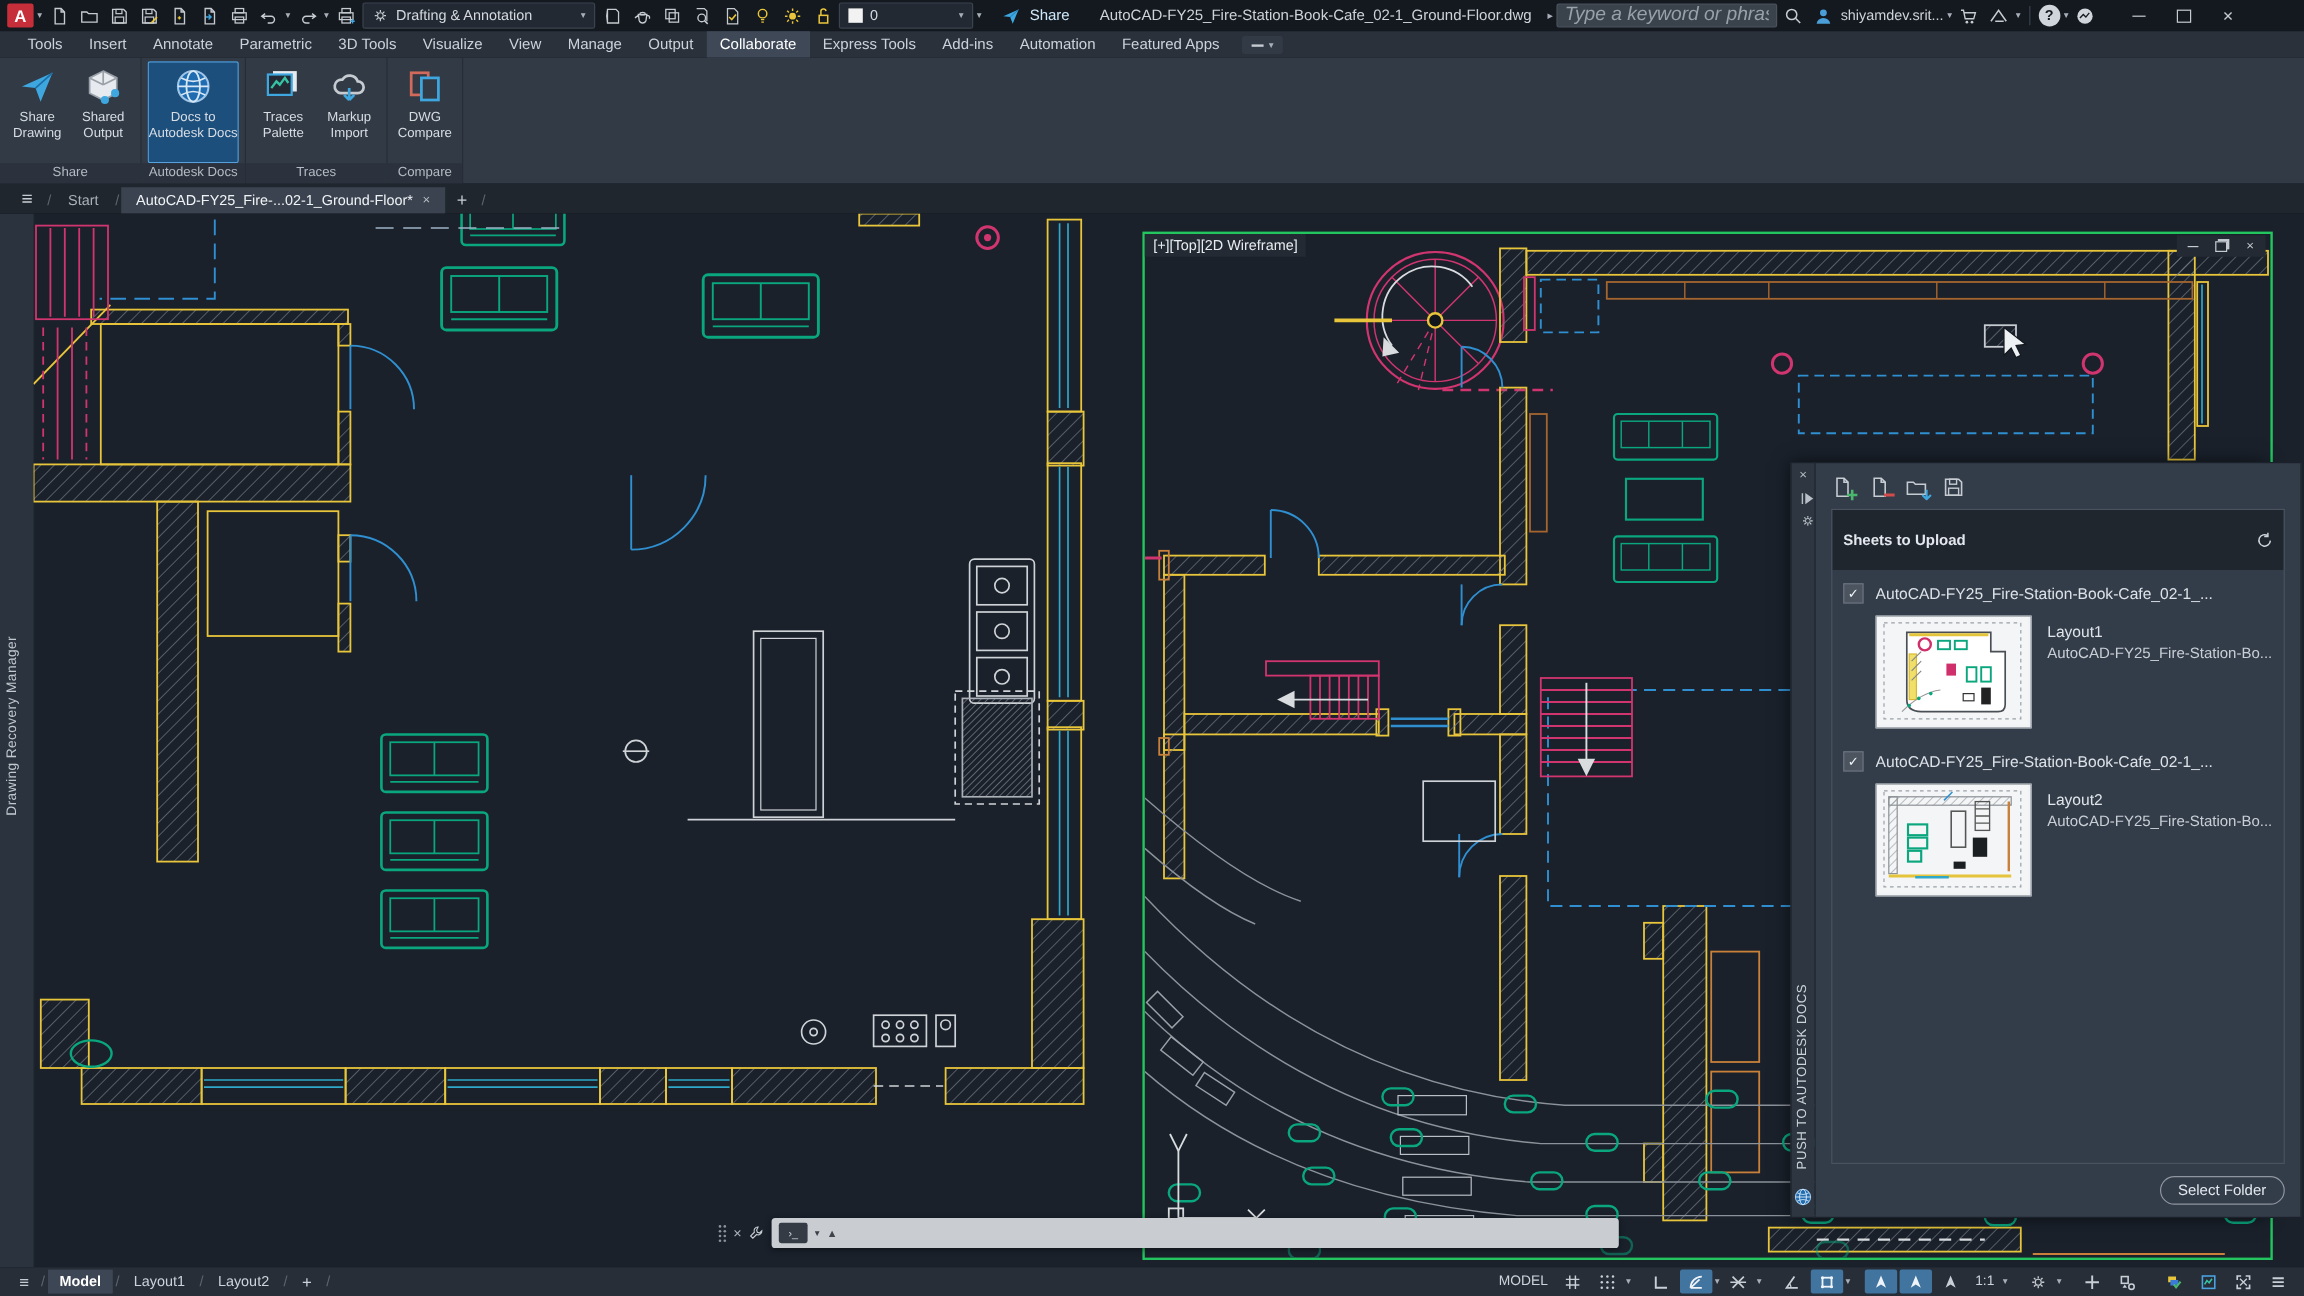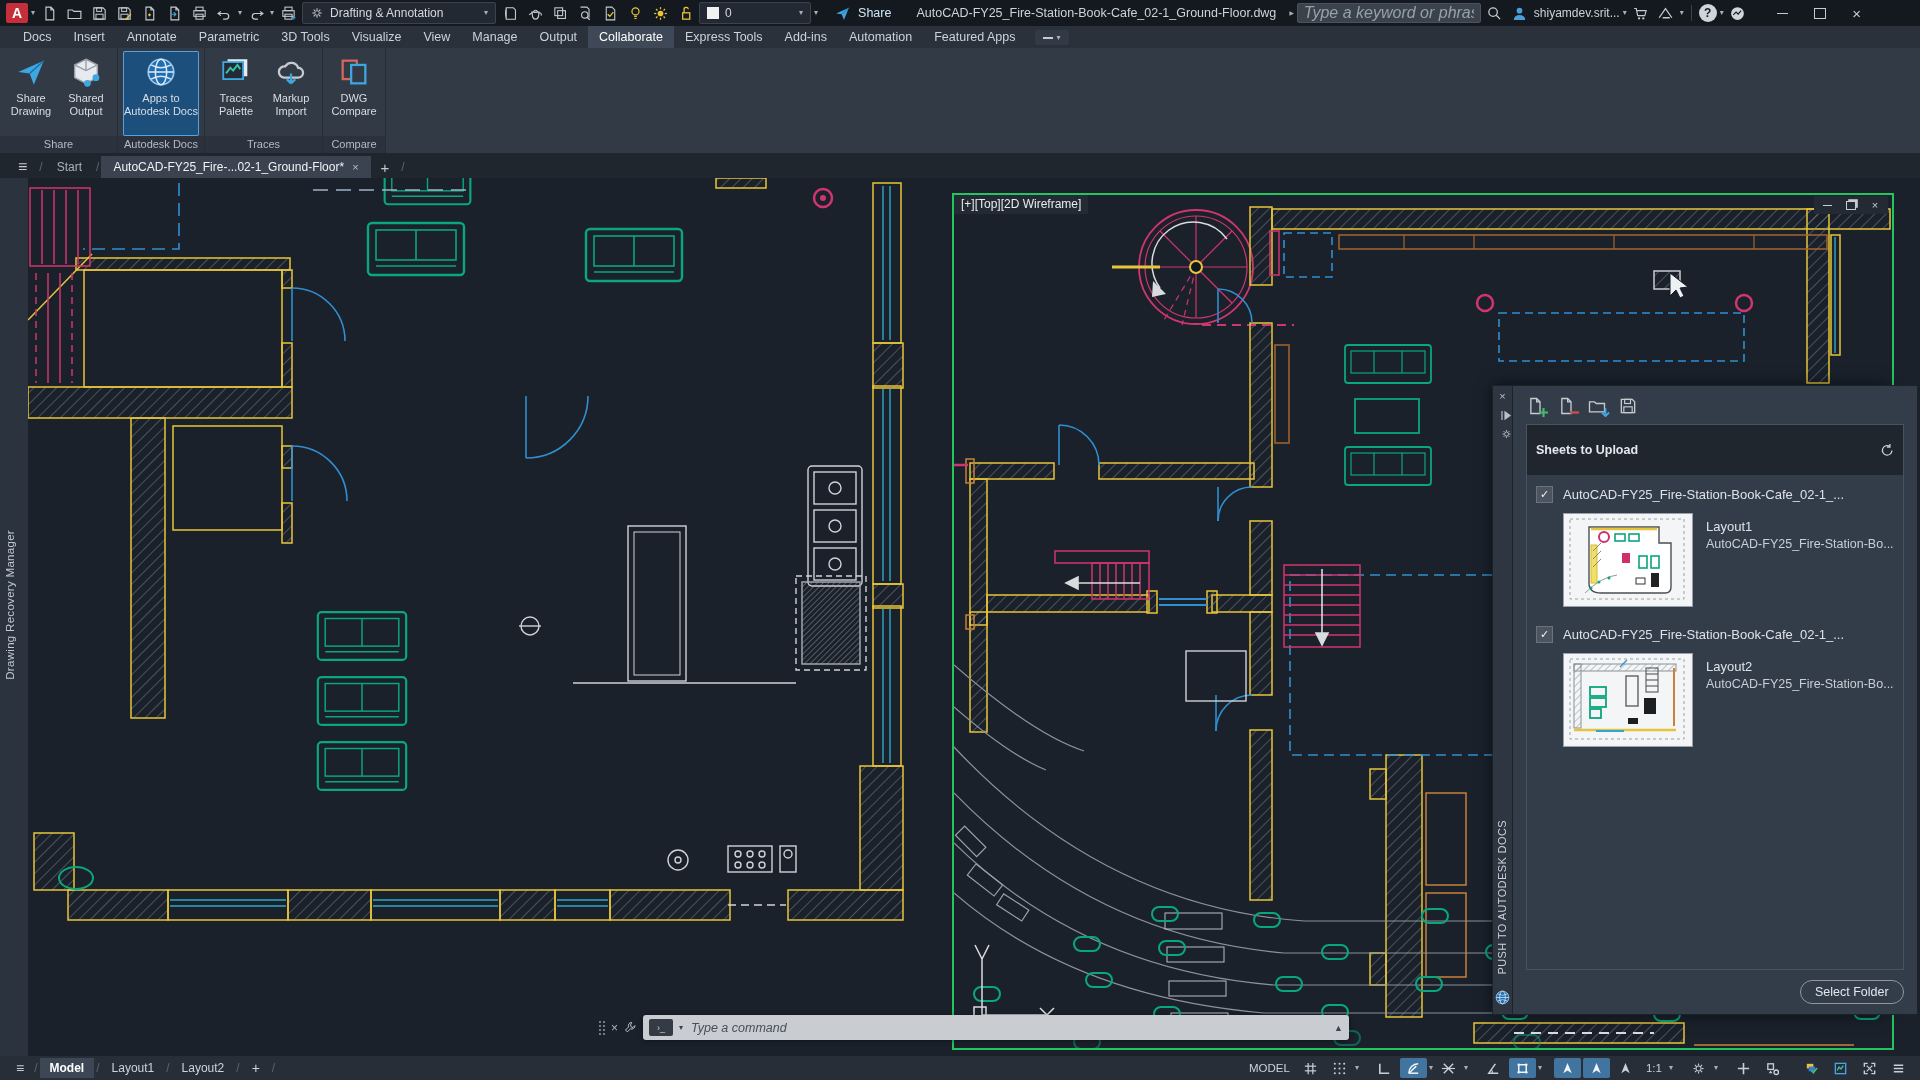--- a/index.html
+++ b/index.html
@@ -518,21 +518,21 @@
   <div class="winbtn" style="margin-left:14px;">
       <span class="minbar"></span>
     </div>
   <div class="winbtn">
       <span class="maxbox"></span>
     </div>
   <div class="winbtn" style="font-size:15px;">×</div>
 </div>
 
 <div id="ribbontabs">
-  <div class="rtab">Docs</div>
+  <div class="rtab">Tools</div>
   <div class="rtab">Insert</div>
   <div class="rtab">Annotate</div>
   <div class="rtab">Parametric</div>
   <div class="rtab">3D Tools</div>
   <div class="rtab">Visualize</div>
   <div class="rtab">View</div>
   <div class="rtab">Manage</div>
   <div class="rtab">Output</div>
   <div class="rtab active">Collaborate</div>
   <div class="rtab">Express Tools</div>
@@ -569,21 +569,21 @@
     </div>
     <div class="rpanel-label">Share</div>
   </div>
   <div class="rpanel">
     <div class="rpanel-body">
       <div class="rbtn hl" style="width:76px">
         <svg viewBox="0 0 24 24">
             <use href="#i-globe"></use>
           </svg>
         <span>
-            <span class="bl">Apps to</span>
+            <span class="bl">Docs to</span>
             <span class="bl">Autodesk Docs</span>
           </span>
       </div>
     </div>
     <div class="rpanel-label">Autodesk Docs</div>
   </div>
   <div class="rpanel">
     <div class="rpanel-body">
       <div class="rbtn">
         <svg viewBox="0 0 24 24">
@@ -1076,21 +1076,20 @@
     <svg class="grip" width="8" height="16" viewBox="0 0 8 16">
         <use href="#i-dots8"></use>
       </svg>
     <span class="cx">×</span>
     <svg width="15" height="15" viewBox="0 0 24 24">
         <use href="#i-wrench"></use>
       </svg>
     <div class="cmdbar">
       <div class="prompt-chip">›_</div>
       <span class="caret" style="color:#3c4147">▾</span>
-      <input class="cmdinput" placeholder="Type a command" style="">
       <span class="up">▲</span>
     </div>
   </div>
 </div>
 
 <div id="statusbar">
   <div class="sb-left">
     <span class="hamb" style="font-size:14px;padding:0 8px">≡</span>
     <span class="lslash">/</span>
     <span class="ltab active">Model</span>

